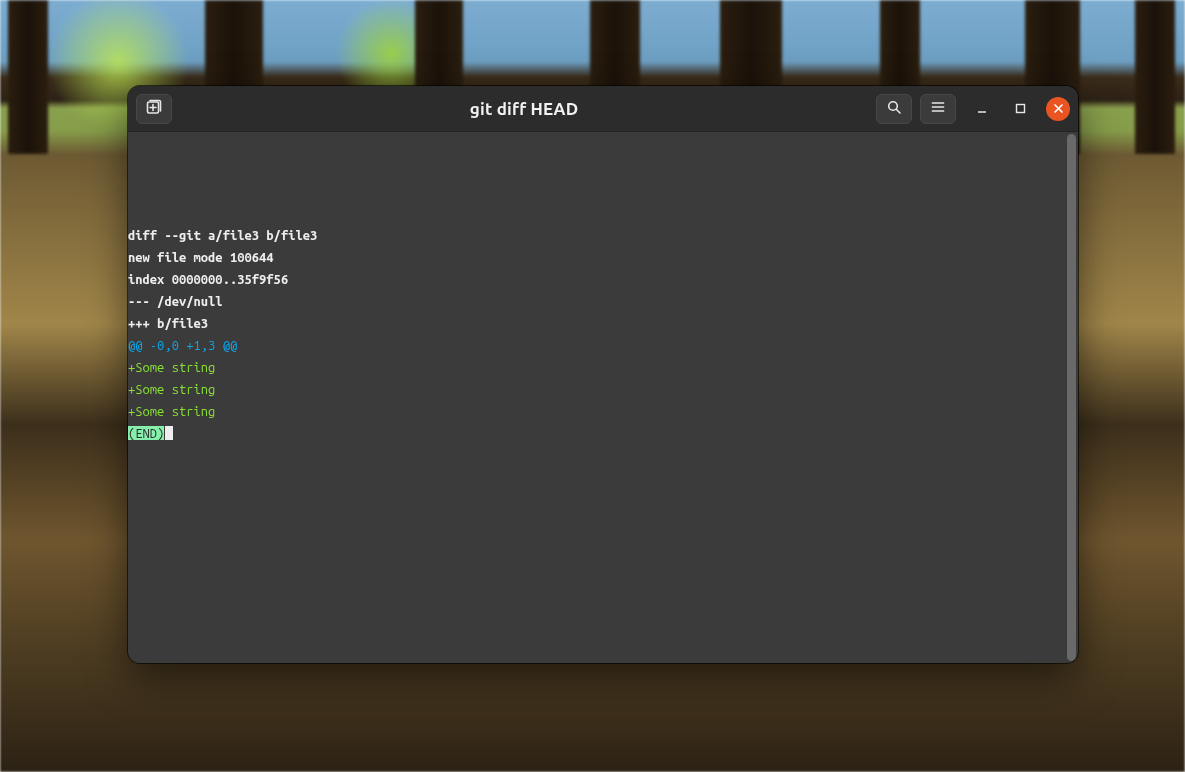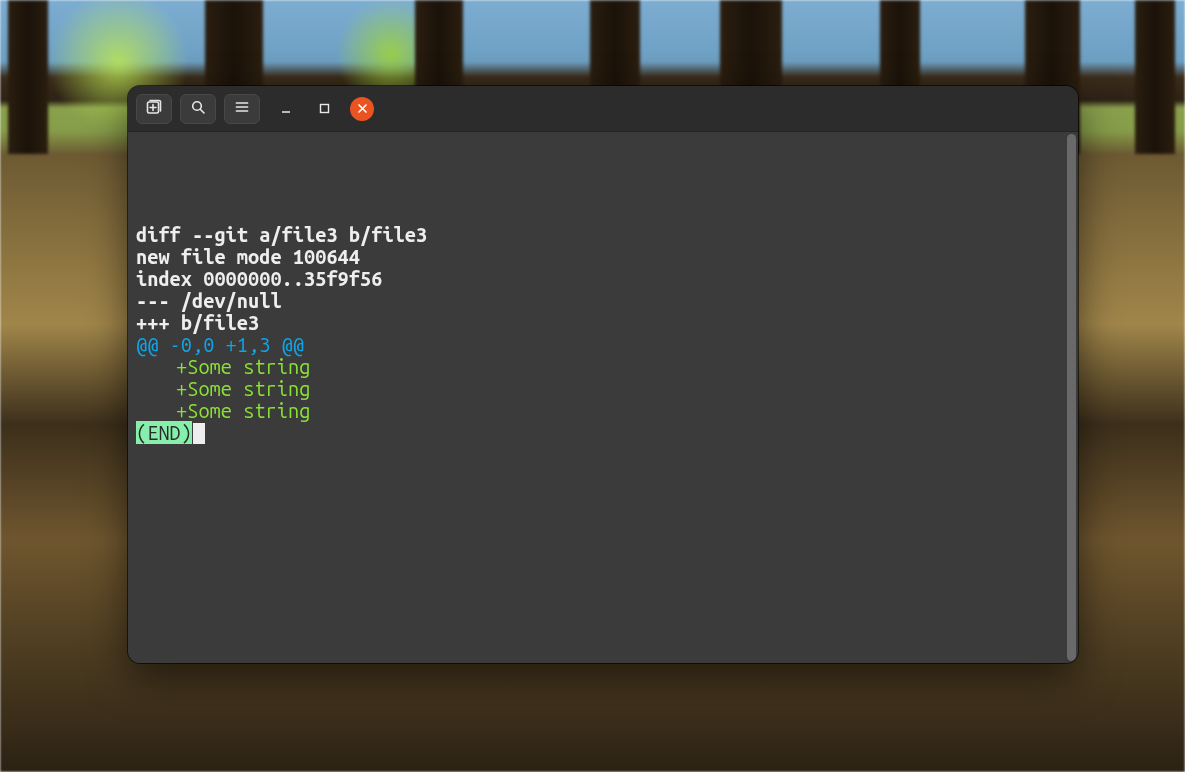--- a/index.html
+++ b/index.html
@@ -86,41 +86,41 @@
     background: #e95420;
     color: #ffffff;
   }
   .terminal-wrap {
     flex: 1;
     position: relative;
     background: #3b3b3b;
   }
   .terminal {
     position:absolute; inset:0;
-    padding: 92px 0 0 8px;
+    padding: 92px 0 0 0;
     font-family: "Ubuntu Mono","DejaVu Sans Mono","Consolas",monospace;
-    font-size: 20px;
+    font-size: 13px;
     line-height: 22px;
     color: #eeeeee;
     white-space: pre;
     overflow: hidden;
   }
   .scroll-track {
     position:absolute; right:2px; top:2px; bottom:2px; width:9px;
     background: rgba(255,255,255,0.05);
     border-radius: 5px;
   }
   .scroll-thumb {
     position:absolute; left:0; right:0; top:0; height:100%;
     background: rgba(200,200,200,0.28);
     border-radius:5px;
   }
   .c-header { color:#eeeeee; font-weight:700; }
   .c-hunk   { color:#0ea5e9; }
-  .c-add    { color:#8ae234;margin-left:40px; }
+  .c-add    { color:#8ae234; }
   .end-mark {
     background:#86efac; color:#2b2b2b; font-weight:400;
   }
   .cursor-block {
     display:inline-block; width:0.58em; height:1.05em;
     background:#eeeeee; vertical-align:text-bottom; margin-left:1px;
   }
 </style>
 </head>
 <body>
@@ -142,20 +142,21 @@
     <button class="hbtn square" aria-label="New Tab">
       <span>
         <svg width="18" height="18" viewBox="0 0 18 18" fill="none" stroke="currentColor" stroke-width="1.6" stroke-linecap="round" stroke-linejoin="round">
           <rect x="2.5" y="4" width="11" height="11" rx="1.5"></rect>
           <path d="M8 6.5v6M5 9.5h6"></path>
           <path d="M5 2.5h9a1.5 1.5 0 0 1 1.5 1.5v9"></path>
         </svg>
       </span>
     </button>
 
+    <div class="title">git diff HEAD</div>
 
     <button class="hbtn square" aria-label="Search">
       <span>
         <svg width="16" height="16" viewBox="0 0 16 16" fill="none" stroke="currentColor" stroke-width="1.6" stroke-linecap="round">
           <circle cx="7" cy="7" r="4.3"></circle>
           <path d="M10.2 10.2L14 14"></path>
         </svg>
       </span>
     </button>
 

